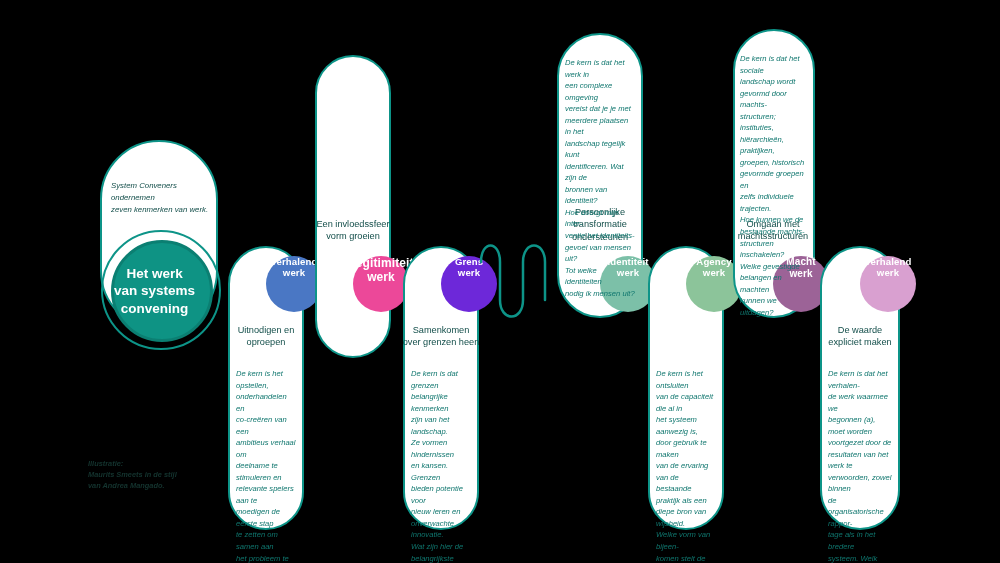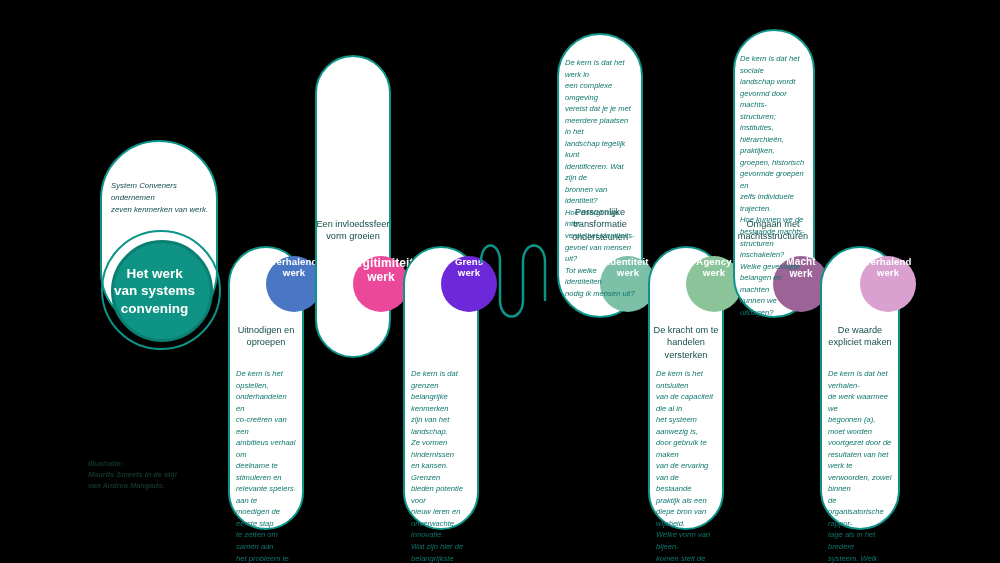--- a/index.html
+++ b/index.html
@@ -125,20 +125,22 @@
       <span class="lbl" style="white-space: pre-line;">Legitimiteit
 werk</span>
     </div>
     <div class="subtitle" style="white-space: pre-line; left: 301px; top: 218px; width: 104px;">Een invloedssfeer
 vorm groeien</div>
     <div class="capsule" style="left: 403px; top: 246px; width: 76px; height: 284px;"></div>
     <div class="node-circle" style="left: 413px; top: 256px; width: 56px; height: 56px; background: #6d28d9; color: rgb(255, 255, 255); font-size: 9.6px;">
       <span class="lbl" style="white-space: pre-line;">Grens
 werk</span>
     </div>
+    <div class="subtitle" style="white-space: pre-line; left: 389px; top: 324px; width: 104px;">Samenkomen
+over grenzen heen</div>
     <div class="txt italic" style="left: 411px; top: 368px; width: 60px;">De kern is dat grenzen
 belangrijke kenmerken
 zijn van het landschap.
 Ze vormen hindernissen
 en kansen. Grenzen
 bieden potentie voor
 nieuw leren en
 onverwachte innovatie.
 Wat zijn hier de
 belangrijkste grenzen?
@@ -163,23 +165,20 @@
 Hoe doorgt mijn inter-
 ventie het identiteits-
 gevoel van mensen uit?
 Tot welke identiteiten
 nodig ik mensen uit?</div>
     <div class="capsule" style="left: 648px; top: 246px; width: 76px; height: 284px;"></div>
     <div class="node-circle" style="left: 658px; top: 256px; width: 56px; height: 56px; background: rgb(140, 196, 154); color: rgb(255, 255, 255); font-size: 9.6px;">
       <span class="lbl" style="white-space: pre-line;">Agency
 werk</span>
     </div>
-    <div class="subtitle" style="white-space: pre-line; left: 634px; top: 324px; width: 104px;">De kracht om te
-handelen
-versterken</div>
     <div class="txt italic" style="left: 656px; top: 368px; width: 60px;">De kern is het ontsluiten
 van de capaciteit die al in
 het systeem aanwezig is,
 door gebruik te maken
 van de ervaring van de
 bestaande praktijk als een
 diepe bron van wijsheid.
 Welke vorm van bijeen-
 komen stelt de mensen in
 staat om hun kracht te

